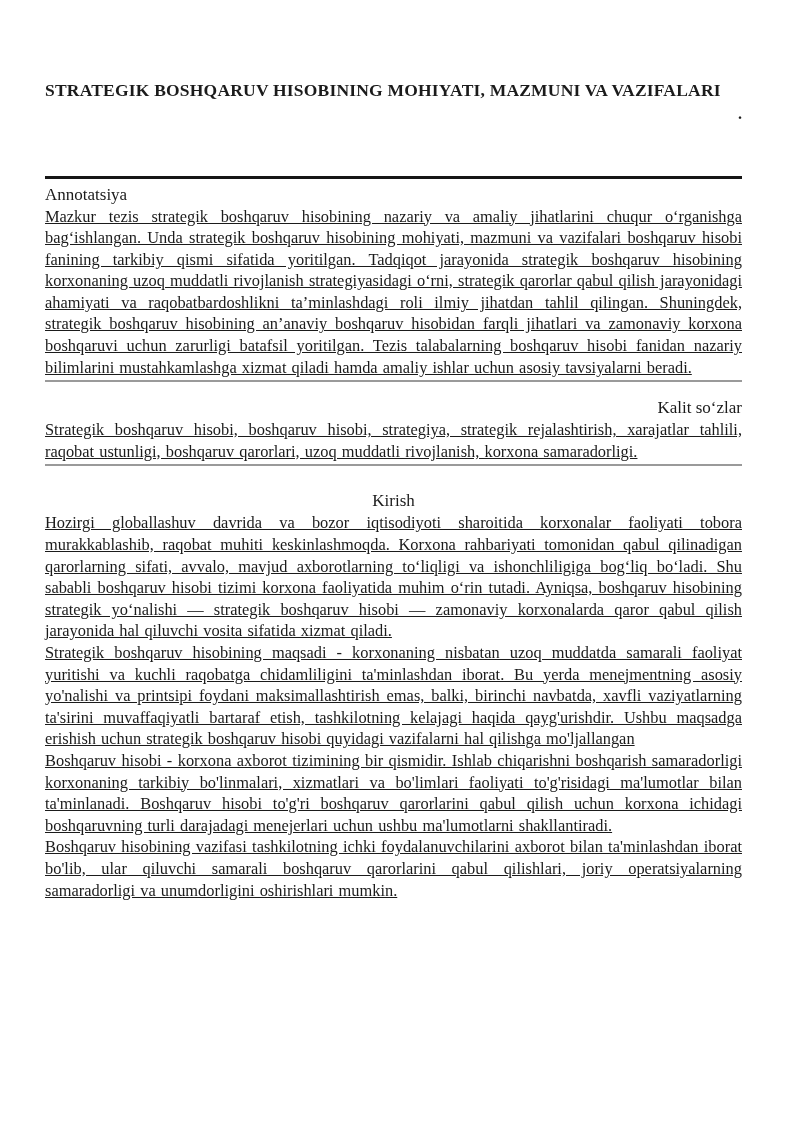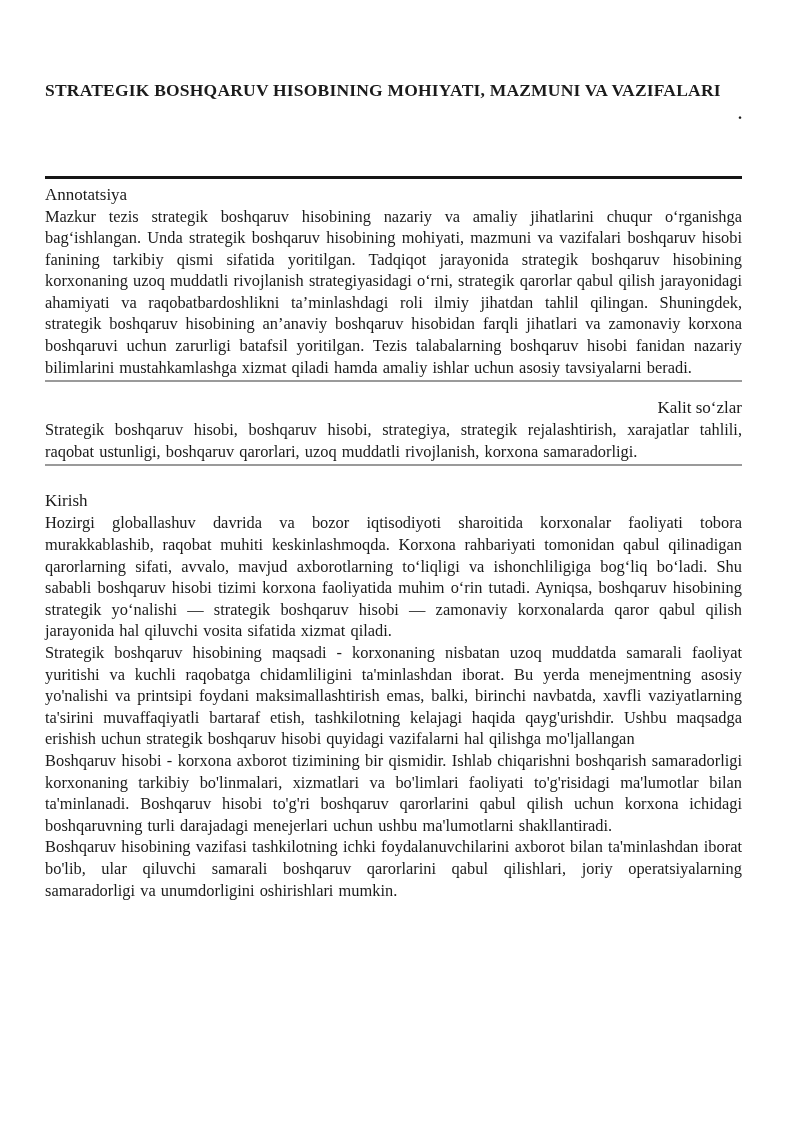--- a/index.html
+++ b/index.html
@@ -49,27 +49,28 @@
     border: none;
     margin: 2px 0 0 0;
   }
   .sec-heading {
     margin: 5px 0 0 0;
     font-size: 17px;
     line-height: 22px;
     font-weight: normal;
   }
   .sec-heading.gap-md { margin-top: 15px; text-align: right; }
-  .sec-heading.gap-lg { margin-top: 24px; }
+  .sec-heading.gap-lg { margin-top: 24px; text-align: center; }
   .body-par {
     margin: 0;
     font-size: 16.4px;
     line-height: 21.6px;
     text-align: justify;
     word-spacing: 1px;
+    text-decoration: underline;
   }
 </style>
 </head>
 <body>
 
 <div class="page">
 
   <h1 class="doc-title">STRATEGIK BOSHQARUV HISOBINING MOHIYATI, MAZMUNI VA VAZIFALARI</h1>
 
   <p class="dot-line">.</p>

